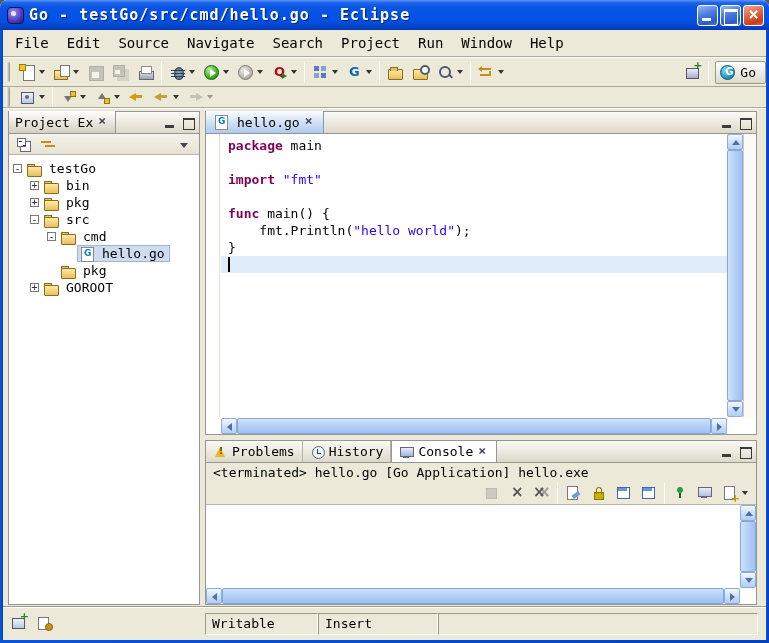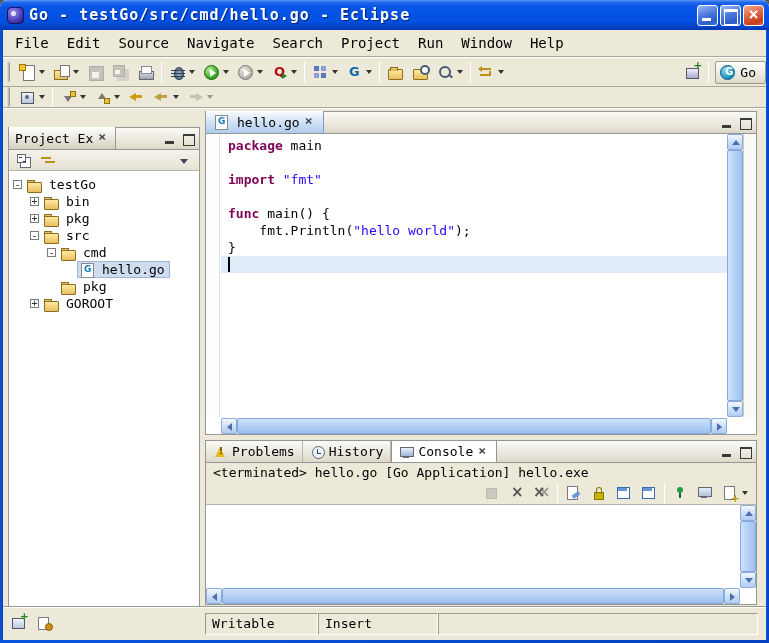--- a/index.html
+++ b/index.html
@@ -91,21 +91,21 @@
   
   #persp{margin-left:auto;display:flex;align-items:center;}
   .persp-btn{display:inline-flex;align-items:center;border:1px solid #9c9a8d;border-radius:2px;
     background:linear-gradient(#fefefe,#dcd9ca);height:23px;padding:0 9px 0 4px;margin-left:3px}
   .ic-go{width:15px;height:15px;border-radius:50%;margin-right:5px;position:relative;flex:none;
     background:radial-gradient(circle at 35% 30%,#8fd8ee,#1590c0 70%,#0a6a90);border:1px solid #085a7c}
   .ic-go::after{content:"G";position:absolute;left:4px;top:0px;color:#fff;font-weight:bold;font-size:10px;font-family:"DejaVu Sans",sans-serif}
   .persp-label{font-size:13px}
   
   .panel{position:absolute;border:1px solid #969696;background:#ece9d8}
-  #explorer{left:8px;top:127px;width:192px;height:494px}
+  #explorer{left:8px;top:111px;width:192px;height:494px}
   #editor{left:205px;top:111px;width:552px;height:324px}
   #console{left:205px;top:440px;width:552px;height:165px}
   .view-tabbar{position:absolute;left:0;top:0;right:0;height:22px;display:flex;align-items:flex-end;
     background:linear-gradient(180deg,#fbfaf6,#ddd9c9);border-bottom:1px solid #969696}
   .vtab{display:inline-flex;align-items:center;gap:4px;height:22px;padding:0 6px;
     background:linear-gradient(#ffffff,#d4d0c0);border-right:1px solid #969696;font-size:13px}
   .etab{display:inline-flex;align-items:center;gap:4px;height:22px;padding:0 7px;
     background:linear-gradient(180deg,#fcfdff 0%,#d6e5f7 45%,#aecbee 100%);border-right:1px solid #7e9ac0;font-size:13px}
   .ctab{display:inline-flex;align-items:center;gap:4px;height:21px;padding:0 7px;font-size:13px;border-right:1px solid #b8b5a8}
   .ctab.active{background:#fff;border:1px solid #969696;border-bottom:none;height:22px}

